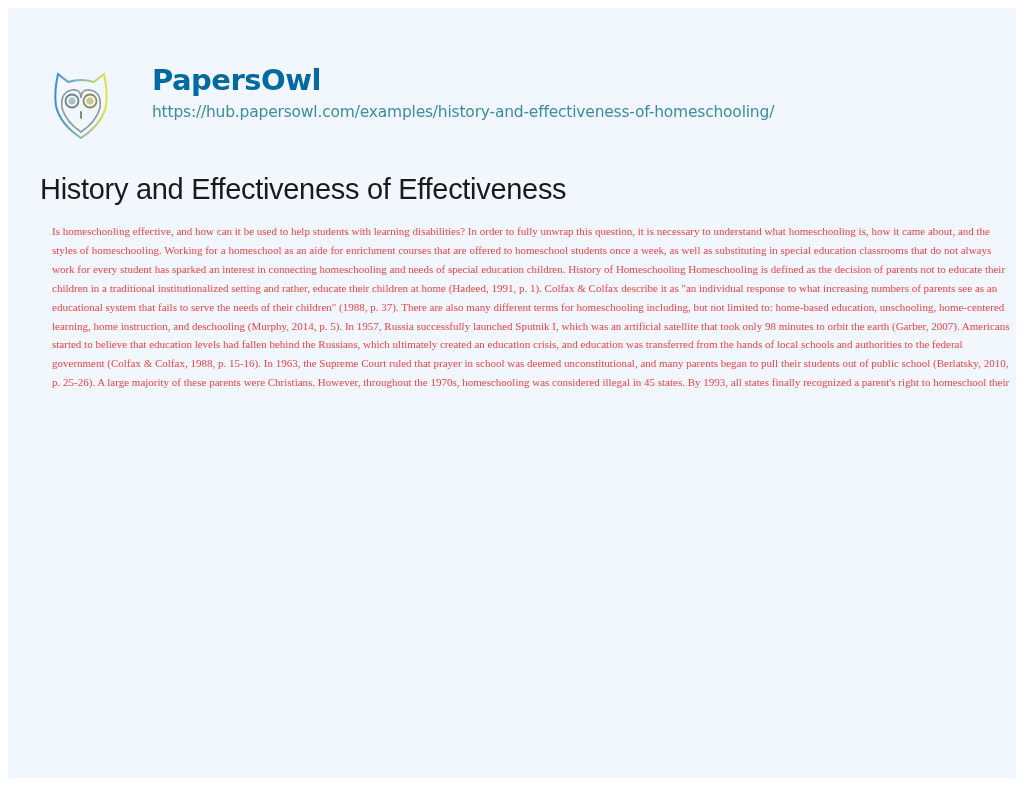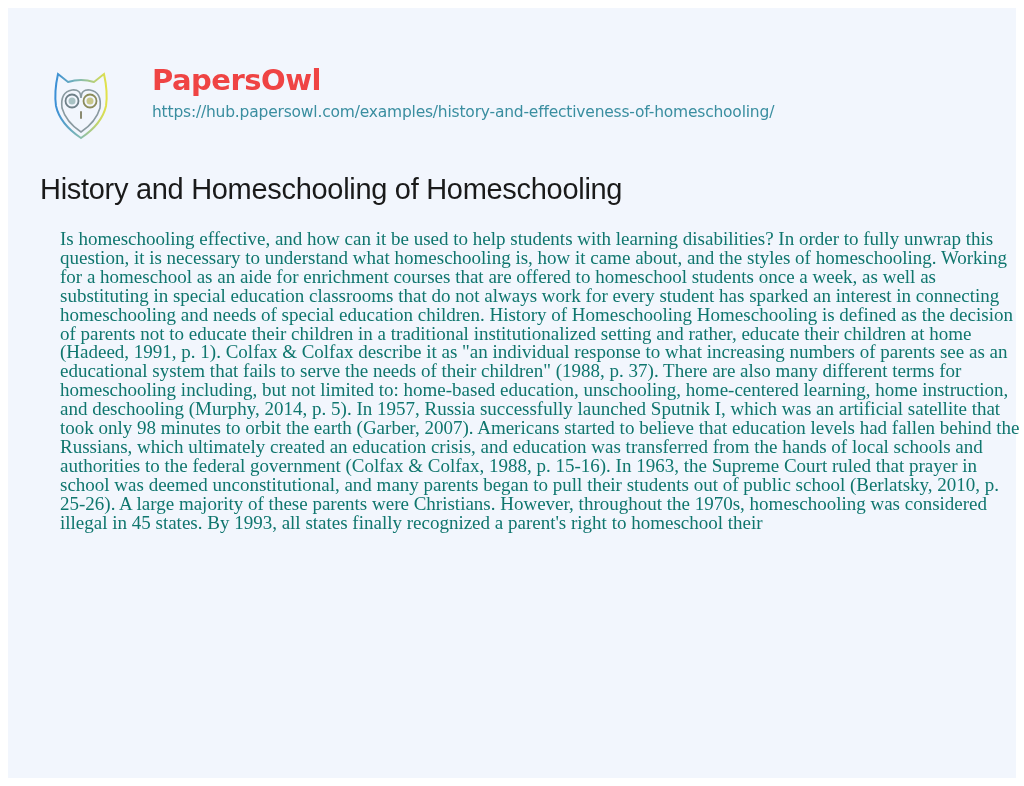--- a/index.html
+++ b/index.html
@@ -25,21 +25,21 @@
     width: 62px;
     height: 80px;
   }
   .brand {
     position: absolute;
     left: 152px;
     top: 60px;
     font-family: "DejaVu Sans", sans-serif;
     font-weight: bold;
     font-size: 29px;
-    color: #ef4444;
+    color: #0369a1;
     letter-spacing: -0.5px;
     line-height: 40px;
   }
   .url {
     position: absolute;
     left: 152px;
     top: 100px;
     font-family: "DejaVu Sans", sans-serif;
     font-size: 15.5px;
     color: #3a8ea0;
@@ -57,25 +57,25 @@
     font-size: 29px;
     color: #1a1a1a;
     line-height: 44px;
     letter-spacing: -0.3px;
   }
   .body-text {
     position: absolute;
     left: 48px;
     top: 218px;
     width: 960px;
-    margin: 12px;
+    margin: 4px;
     font-family: "Liberation Serif", serif;
-    font-size: 19px;
+    font-size: 11px;
     line-height: 18.9px;
-    color: #0f766e;
+    color: #ef4444;
   }
 </style>
 </head>
 <body>
 
 <div class="card"></div>
 
 <div class="logo">
   <svg width="62" height="80" viewBox="0 0 62 80" xmlns="http://www.w3.org/2000/svg">
     <defs>
@@ -92,15 +92,15 @@
     <circle cx="40" cy="39" r="6.5" fill="none" stroke="#8c8c5a" stroke-width="1.8"></circle>
     <circle cx="40" cy="39" r="3.5" fill="#c9c88a"></circle>
     <path d="M31 50 L31 56" stroke="#8a8a70" stroke-width="2" stroke-linecap="round"></path>
   </svg>
 </div>
 
 <div class="brand">PapersOwl</div>
 
 <a class="url">https://hub.papersowl.com/examples/history-and-effectiveness-of-homeschooling/</a>
 
-<h1 class="title">History and Homeschooling of Homeschooling</h1>
+<h1 class="title">History and Effectiveness of Effectiveness</h1>
 
 <p class="body-text">Is homeschooling effective, and how can it be used to help students with learning disabilities? In order to fully unwrap this question, it is necessary to understand what homeschooling is, how it came about, and the styles of homeschooling. Working for a homeschool as an aide for enrichment courses that are offered to homeschool students once a week, as well as substituting in special education classrooms that do not always work for every student has sparked an interest in connecting homeschooling and needs of special education children. History of Homeschooling Homeschooling is defined as the decision of parents not to educate their children in a traditional institutionalized setting and rather, educate their children at home (Hadeed, 1991, p. 1). Colfax &amp; Colfax describe it as "an individual response to what increasing numbers of parents see as an educational system that fails to serve the needs of their children" (1988, p. 37). There are also many different terms for homeschooling including, but not limited to: home-based education, unschooling, home-centered learning, home instruction, and deschooling (Murphy, 2014, p. 5). In 1957, Russia successfully launched Sputnik I, which was an artificial satellite that took only 98 minutes to orbit the earth (Garber, 2007). Americans started to believe that education levels had fallen behind the Russians, which ultimately created an education crisis, and education was transferred from the hands of local schools and authorities to the federal government (Colfax &amp; Colfax, 1988, p. 15-16). In 1963, the Supreme Court ruled that prayer in school was deemed unconstitutional, and many parents began to pull their students out of public school (Berlatsky, 2010, p. 25-26). A large majority of these parents were Christians. However, throughout the 1970s, homeschooling was considered illegal in 45 states. By 1993, all states finally recognized a parent's right to homeschool their</p>
 
 </body></html>

